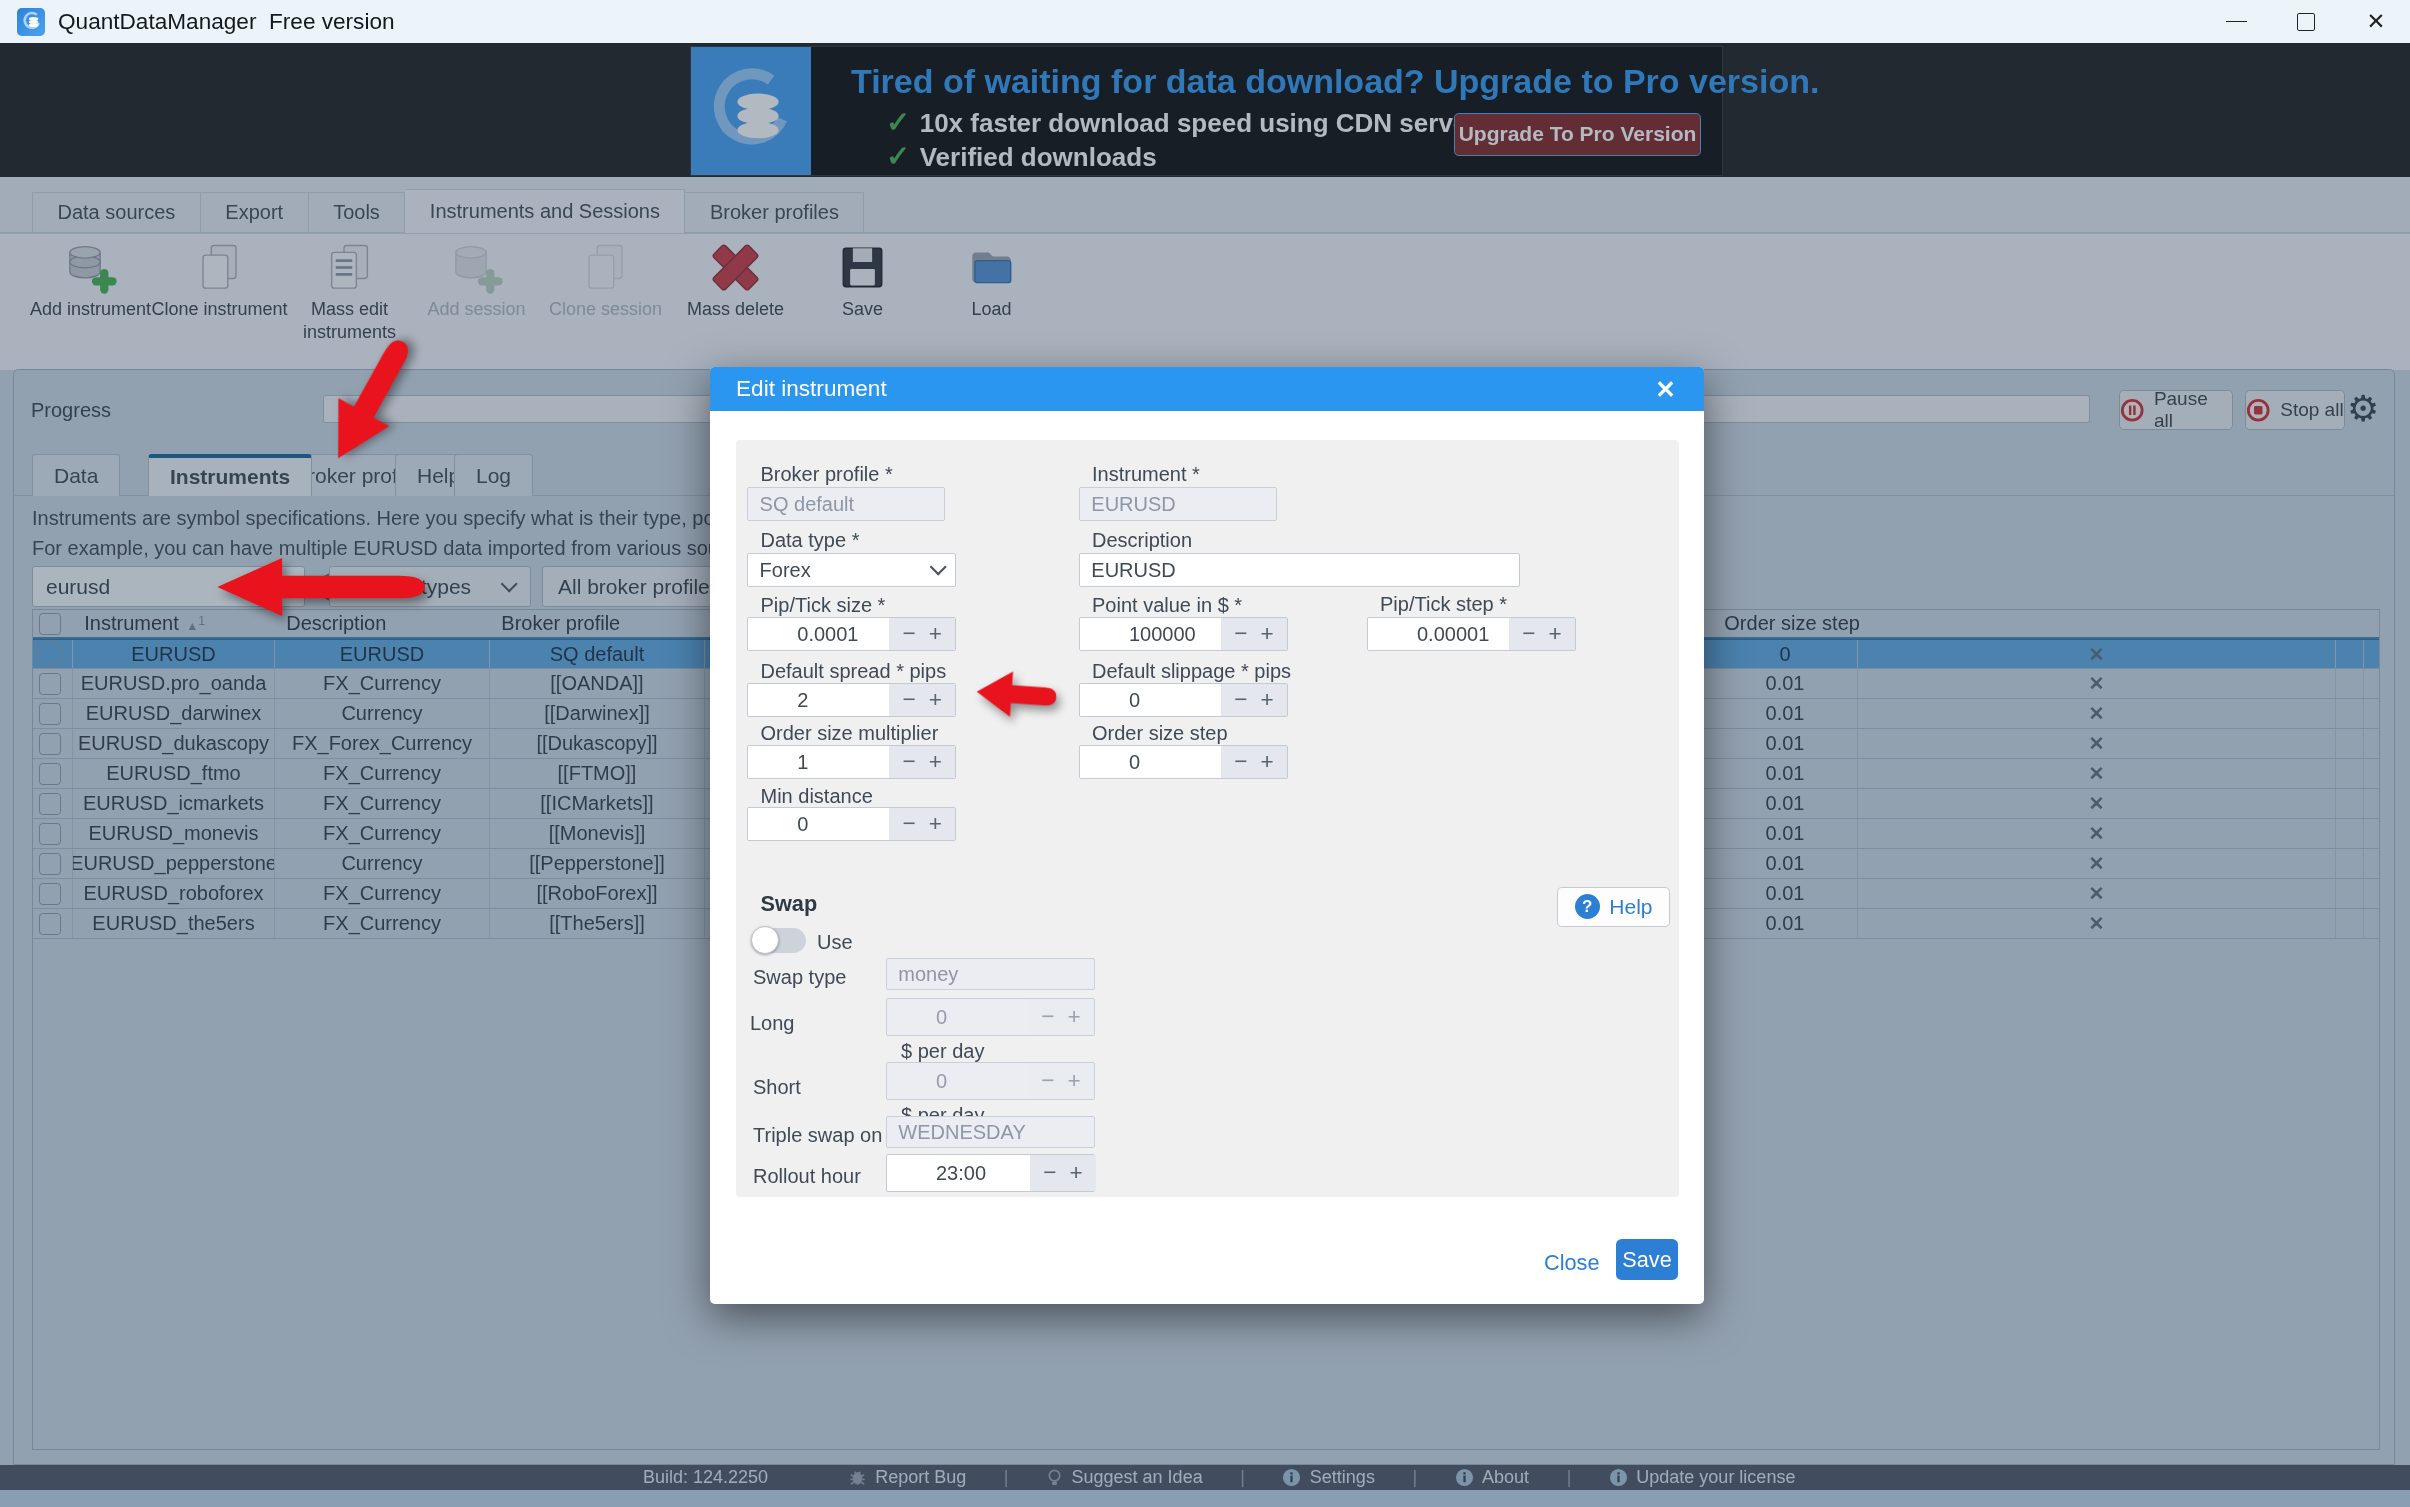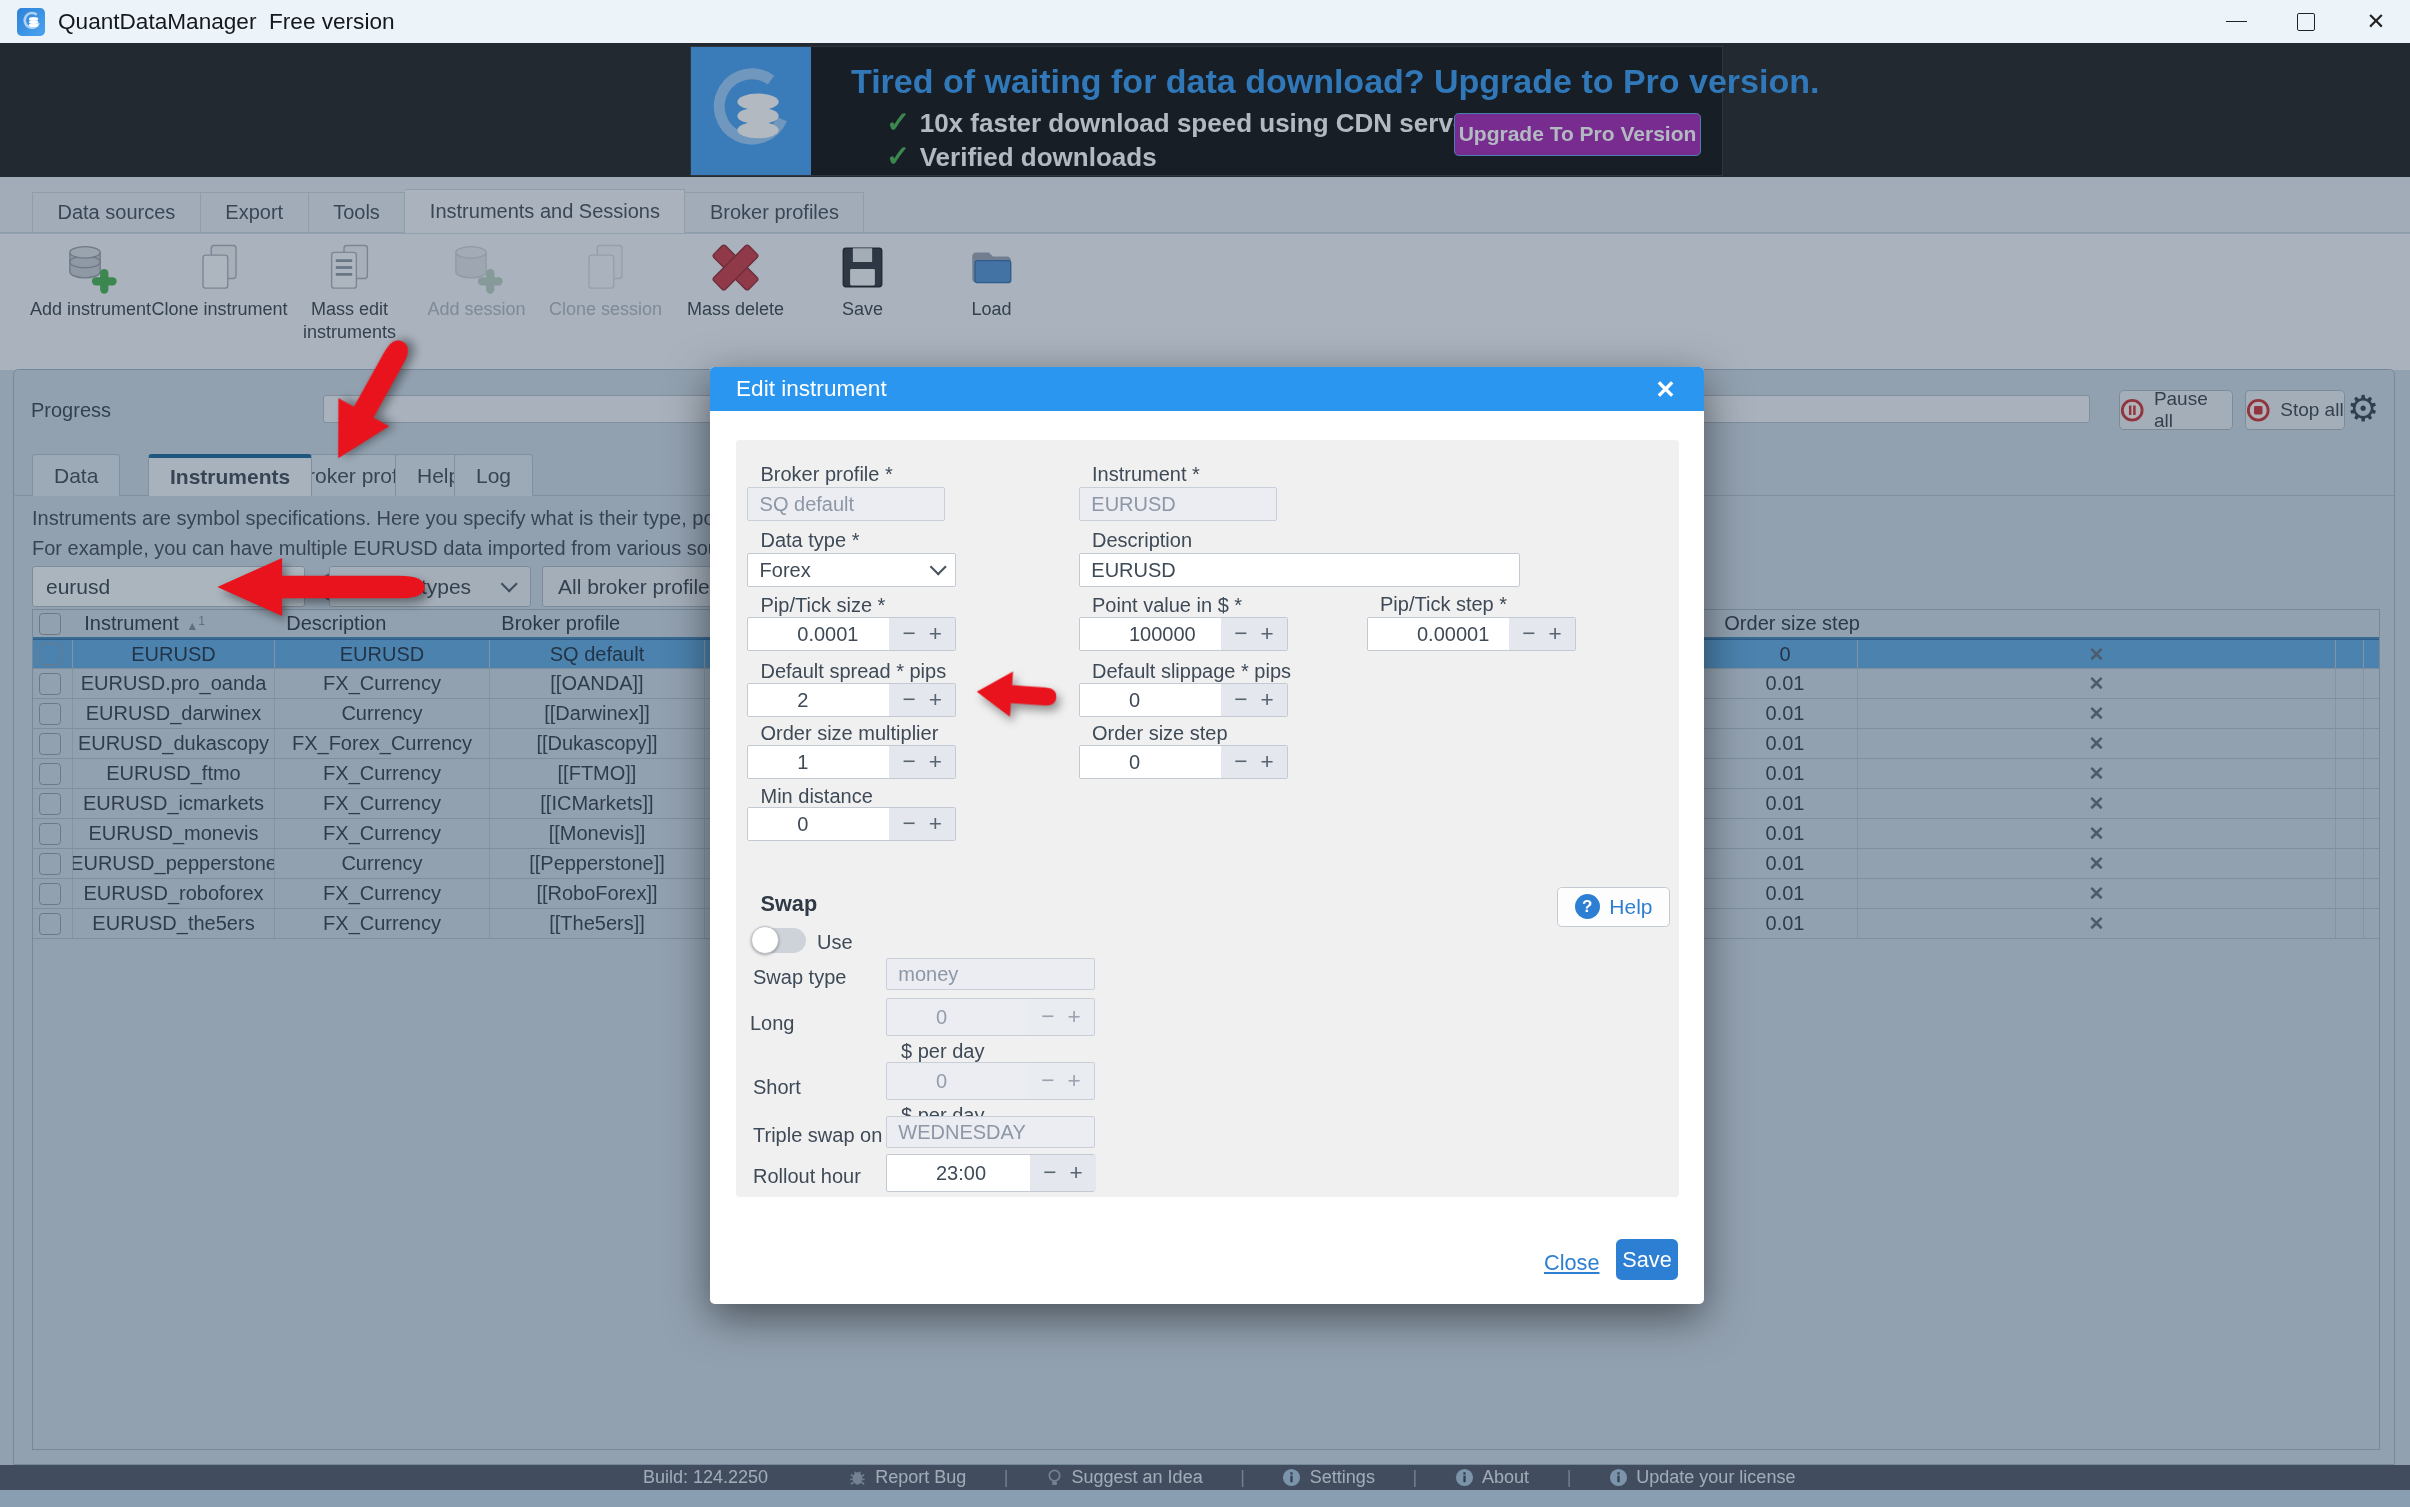--- a/index.html
+++ b/index.html
@@ -20,21 +20,21 @@
 
   
   .band{position:absolute;left:0;top:43px;width:2411px;height:134px;background:#171717;}
   .banner{position:absolute;left:690px;top:2.8px;width:1031px;height:128px;background:#050505;
     border:1.9px solid #2c2c2c;display:flex;}
   .banner-logo{width:120px;height:100%;background:#3e9bf2;display:flex;align-items:center;justify-content:center;}
   .banner-body{position:relative;flex:1;}
   .banner-head{position:absolute;left:40px;top:15px;font-size:34px;font-weight:bold;color:#2f96f2;white-space:nowrap;}
   .bullet{position:absolute;left:75px;font-size:26px;font-weight:bold;color:#fff;white-space:nowrap;}
   .bullet .chk{color:#3fae47;font-size:29px;margin-right:9.4px;}
-  .cta{position:absolute;right:21px;bottom:19px;width:245px;height:41px;background:#a21caf;border:0.9px solid #5aa2e8;
+  .cta{position:absolute;right:21px;bottom:19px;width:245px;height:41px;background:#7f1d1d;border:0.9px solid #5aa2e8;
     border-radius:4.7px;color:#fff;font-size:21px;font-weight:bold;display:flex;align-items:center;justify-content:center;}
 
   
   .ribbon-strip{position:absolute;left:0;top:177px;width:2411px;height:56px;background:#e6ebf1;
     border-bottom:0.9px solid #c7d0d9;box-sizing:border-box;display:flex;align-items:flex-end;padding-left:32px;}
   .rtab{height:40px;padding:0 24.5px;display:flex;align-items:center;font-size:20px;color:#3c4653;
     border:0.9px solid #c7d0d9;border-bottom:none;background:transparent;box-sizing:border-box;}
   .rtab+.rtab{border-left:none;}
   .rtab.active{background:#f0f4f8;height:44px;margin-bottom:-0.9px;position:relative;z-index:2;}
   .toolbar{position:absolute;left:0;top:234px;width:2411px;height:136px;background:#f0f4f8;}
@@ -128,21 +128,21 @@
   .swap-head{position:absolute;left:24.5px;top:11.3px;font-size:21.7px;font-weight:bold;color:#2f3a46;}
   .help-btn{position:absolute;left:821px;top:6.6px;width:111px;height:38px;background:#fdfdfe;border:0.9px solid #c3cad2;
     border-radius:4.7px;display:flex;align-items:center;justify-content:center;gap:9.4px;
     font-size:21px;color:#2d7fd3;}
   .qmark{width:25.4px;height:25.4px;border-radius:50%;background:#2d7fd3;color:#fff;font-size:17px;font-weight:bold;
     display:flex;align-items:center;justify-content:center;}
   .toggle{position:absolute;left:17px;top:48px;width:53px;height:25.4px;background:#ced3da;border-radius:13px;}
   .knob{position:absolute;left:-1.9px;top:-1.9px;width:28px;height:28px;border-radius:50%;background:#fff;
     border:0.9px solid #bcc2cb;box-shadow:0 0.9px 2.8px rgba(0,0,0,.35);box-sizing:border-box;}
   .unit{position:absolute;font-size:20px;color:#3e4a57;}
-  .close-link{position:absolute;left:834px;top:883px;font-size:21.7px;color:#2d7fd3;text-decoration:underline;}
+  .close-link{position:absolute;left:834px;top:883px;font-size:21.7px;color:#2d7fd3;}
   .save-btn{position:absolute;left:906px;top:872px;width:62px;height:41px;background:#2d7fd3;border-radius:5.6px;
     color:#fff;font-size:21.7px;display:flex;align-items:center;justify-content:center;}
 
   
   .arrow{position:absolute;z-index:70;filter:drop-shadow(4.7px 5.6px 4.7px rgba(0,0,0,.4));}
 </style>
 </head>
 <body>
 
 <div id="screen">

